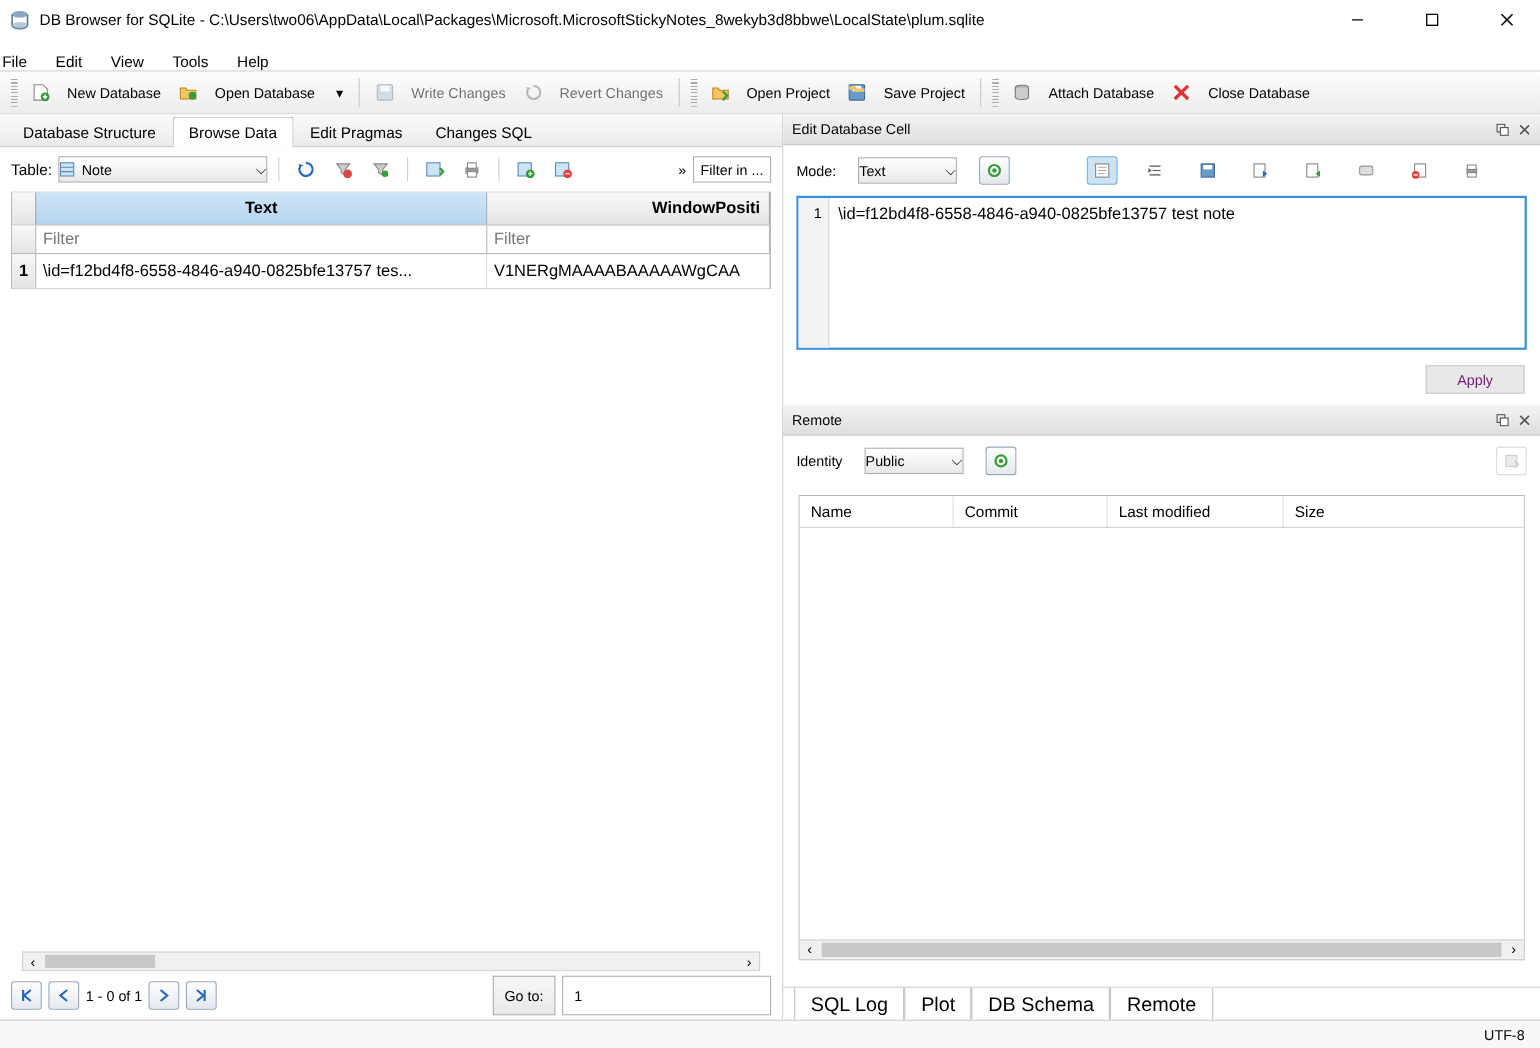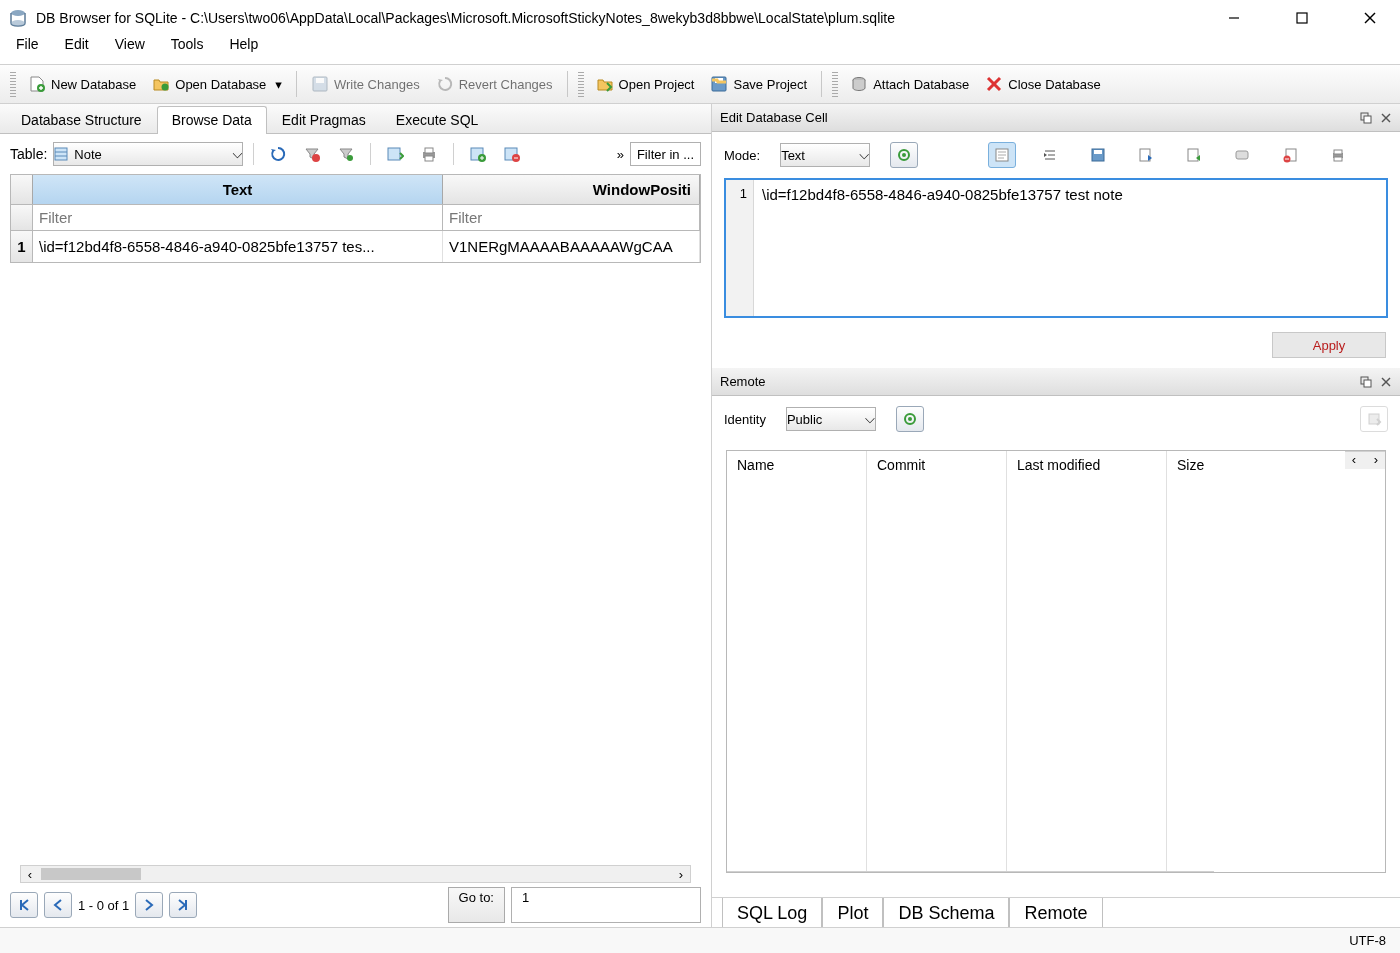--- a/index.html
+++ b/index.html
@@ -2,24 +2,24 @@
 <html><head>
 <meta charset="utf-8">
 <style>
 *{box-sizing:border-box;margin:0;padding:0;font-family:"Segoe UI",Tahoma,sans-serif;font-size:13px;color:#000}
 body{background:#fff;width:1400px;height:953px;overflow:hidden;display:flex;flex-direction:column}
 .titlebar{height:36px;display:flex;align-items:center;padding:0 8px;background:#fff}
 .titlebar .icon{width:20px;height:20px;margin-right:8px}
 .titlebar .title{flex:1;font-size:14px}
 .winbtns{display:flex;gap:24px;margin-left:auto}
 .winbtn{width:44px;height:30px;display:flex;align-items:center;justify-content:center}
-.menubar{height:28px;display:flex;align-items:flex-start;padding:0 16px;gap:26px;background:#fff}
+.menubar{height:28px;display:flex;align-items:flex-end;padding:0 2px;gap:26px;background:#fff}
 .menubar span{font-size:14px}
 .toolbar{height:40px;background:linear-gradient(#fdfdfd,#ececec);border-top:1px solid #d0d0d0;border-bottom:1px solid #d0d0d0;display:flex;align-items:center;padding:0 6px}
-.tbtn{display:flex;align-items:center;gap:5px;padding:4px 7px;border:1px solid transparent;border-radius:3px;font-size:14px}
+.tbtn{display:flex;align-items:center;gap:15px;padding:4px 7px;border:1px solid transparent;border-radius:3px;font-size:14px}
 .tsep{width:1px;height:26px;background:#c8c8c8;margin:0 6px}
 .tgrip{width:6px;height:26px;background:repeating-linear-gradient(0deg,#aaa 0 1px,transparent 1px 3px);margin:0 4px}
 .ticon{width:18px;height:18px;flex-shrink:0}
 .main{flex:1;display:flex;min-height:0}
 .left{width:712px;display:flex;flex-direction:column;border-right:1px solid #d0d0d0}
 .tabs{height:30px;display:flex;align-items:flex-end;padding-left:6px;background:linear-gradient(#fbfbfb,#eaeaea);border-bottom:1px solid #c0c0c0}
 .tab{padding:5px 14px 6px;font-size:14px;border:1px solid transparent;border-bottom:none;position:relative;top:1px}
 .tab.active{background:#fff;border-color:#c0c0c0;border-radius:3px 3px 0 0}
 .subbar{height:40px;display:flex;align-items:center;padding:0 10px;gap:6px;background:#fff}
 .subbar .lbl{font-size:14px}
@@ -37,33 +37,33 @@
 .gfc{border-right:1px solid #b8b8b8;padding:4px 6px;color:#777;font-size:15px}
 .gr{display:flex;border-top:1px solid #b8b8b8;background:#fff}
 .gc{border-right:1px solid #e0e0e0;padding:7px 6px;font-size:15px;white-space:nowrap;overflow:hidden}
 .gc.rn{width:22px;text-align:center;font-weight:700;background:linear-gradient(#f8f8f8,#e4e4e4);border-right:1px solid #b8b8b8}
 .gridwrap .filler{flex:1;background:#fff}
 .hscroll{height:18px;display:flex;border:1px solid #d0d0d0;background:#f0f0f0;margin:4px 10px 0}
 .hscroll .arrow{width:18px;display:flex;align-items:center;justify-content:center}
 .hscroll .thumb{width:100px;background:#c8c8c8;margin:2px}
 .pager{height:44px;display:flex;align-items:center;padding:0 10px;gap:6px}
 .pbtn{width:28px;height:26px;border:1px solid #9aa8b8;background:linear-gradient(#fefefe,#e4e8ee);display:flex;align-items:center;justify-content:center;border-radius:3px}
-.gobox{height:26px;border:1px solid #b0b0b0;padding:17px 10px;display:flex;align-items:flex-end}
+.gobox{height:26px;border:1px solid #b0b0b0;padding:17px 10px;display:flex;align-items:center}
 .right{flex:1;display:flex;flex-direction:column}
 .panel-hdr{height:28px;background:linear-gradient(#f4f4f4,#dedede);border-bottom:1px solid #c0c0c0;display:flex;align-items:center;padding:0 8px;font-size:14px}
 .panel-hdr .pbtns{margin-left:auto;display:flex;gap:8px}
 .panelrow{display:flex;align-items:center;padding:10px 12px;gap:20px}
 .celledit{flex:0 0 auto}
 .editor{margin:0 12px;height:140px;border:2px solid #3a8de0;display:flex;background:#fff}
 .editor .gutter{width:28px;background:#f2f2f2;border-right:1px solid #d8d8d8;padding:6px;text-align:right;color:#666}
 .editor .body{flex:1;padding:6px 8px;font-size:15px}
 .info{padding:10px 14px 6px;font-size:14px}
-.applybtn{margin-left:auto;margin-right:14px;width:114px;height:26px;border:1px solid #c8c8c8;background:#e8e8e8;color:#b91c1c;display:flex;align-items:center;justify-content:center}
+.applybtn{margin-left:auto;margin-right:14px;width:90px;height:26px;border:1px solid #c8c8c8;background:#e8e8e8;color:#701a75;display:flex;align-items:center;justify-content:center}
 .remote{flex:1;display:flex;flex-direction:column;margin-top:10px}
-.rtable{margin:8px 14px 16px;flex:1;border:1px solid #b8b8b8;display:flex;flex-direction:row}
+.rtable{margin:8px 14px 16px;flex:1;border:1px solid #b8b8b8;display:flex;flex-direction:column}
 .rhdr{display:flex;background:#fff;border-bottom:1px solid #d0d0d0}
 .rhc{padding:6px 10px;font-size:14px;border-right:1px solid #e0e0e0}
 .rtable .body{flex:1;background:#fff}
 .rscroll{height:18px;display:flex;background:#f0f0f0;border-top:1px solid #d0d0d0}
 .btabs{height:30px;display:flex;align-items:flex-start;padding:0 10px;border-top:1px solid #d0d0d0;margin-top:8px}
 .btab{padding:5px 14px;font-size:18px;border:1px solid #c0c0c0;border-top:none}
 .btab.active{background:#fff}
 .statusbar{height:26px;border-top:1px solid #d0d0d0;display:flex;align-items:center;justify-content:flex-end;padding:0 14px;background:#f8f8f8;font-size:13px}
 svg{display:block}
 .disabled{opacity:.55}
@@ -193,21 +193,21 @@
   </div>
 </div>
 
 <div class="main">
 
   <div class="left">
     <div class="tabs">
       <div class="tab">Database Structure</div>
       <div class="tab active">Browse Data</div>
       <div class="tab">Edit Pragmas</div>
-      <div class="tab">Execute SQL</div>
+      <div class="tab">Changes SQL</div>
     </div>
 
     <div class="subbar">
       <span class="lbl">Table:</span>
       <div class="combo">
         <span>
             <svg width="14" height="14">
               <rect x="1" y="1" width="12" height="12" fill="#cde4f7" stroke="#5a8ab8"></rect>
               <line x1="1" y1="5" x2="13" y2="5" stroke="#5a8ab8"></line>
               <line x1="1" y1="9" x2="13" y2="9" stroke="#5a8ab8"></line>

